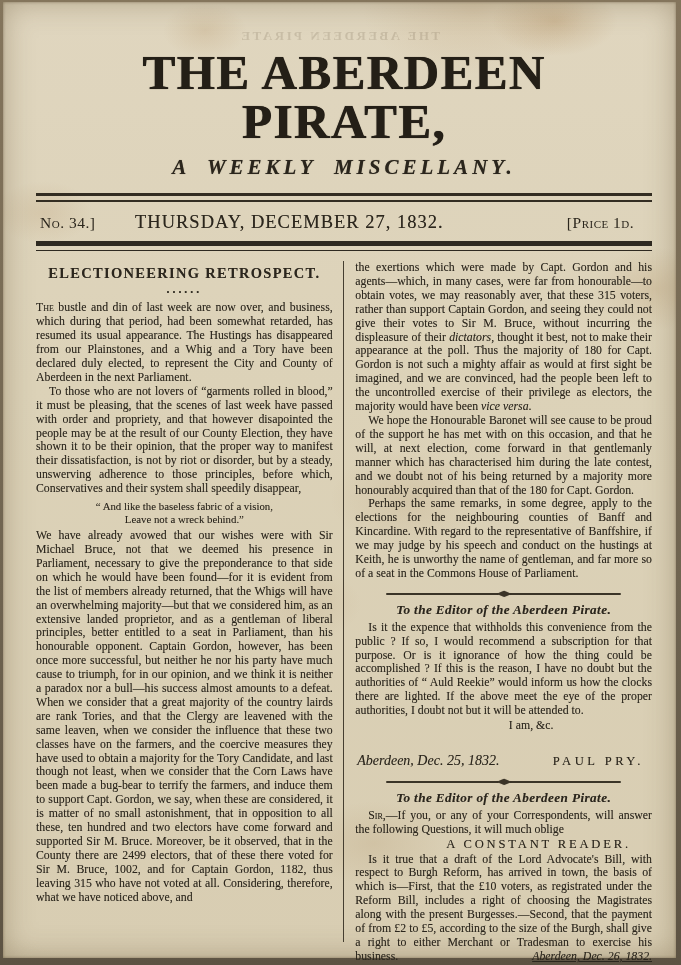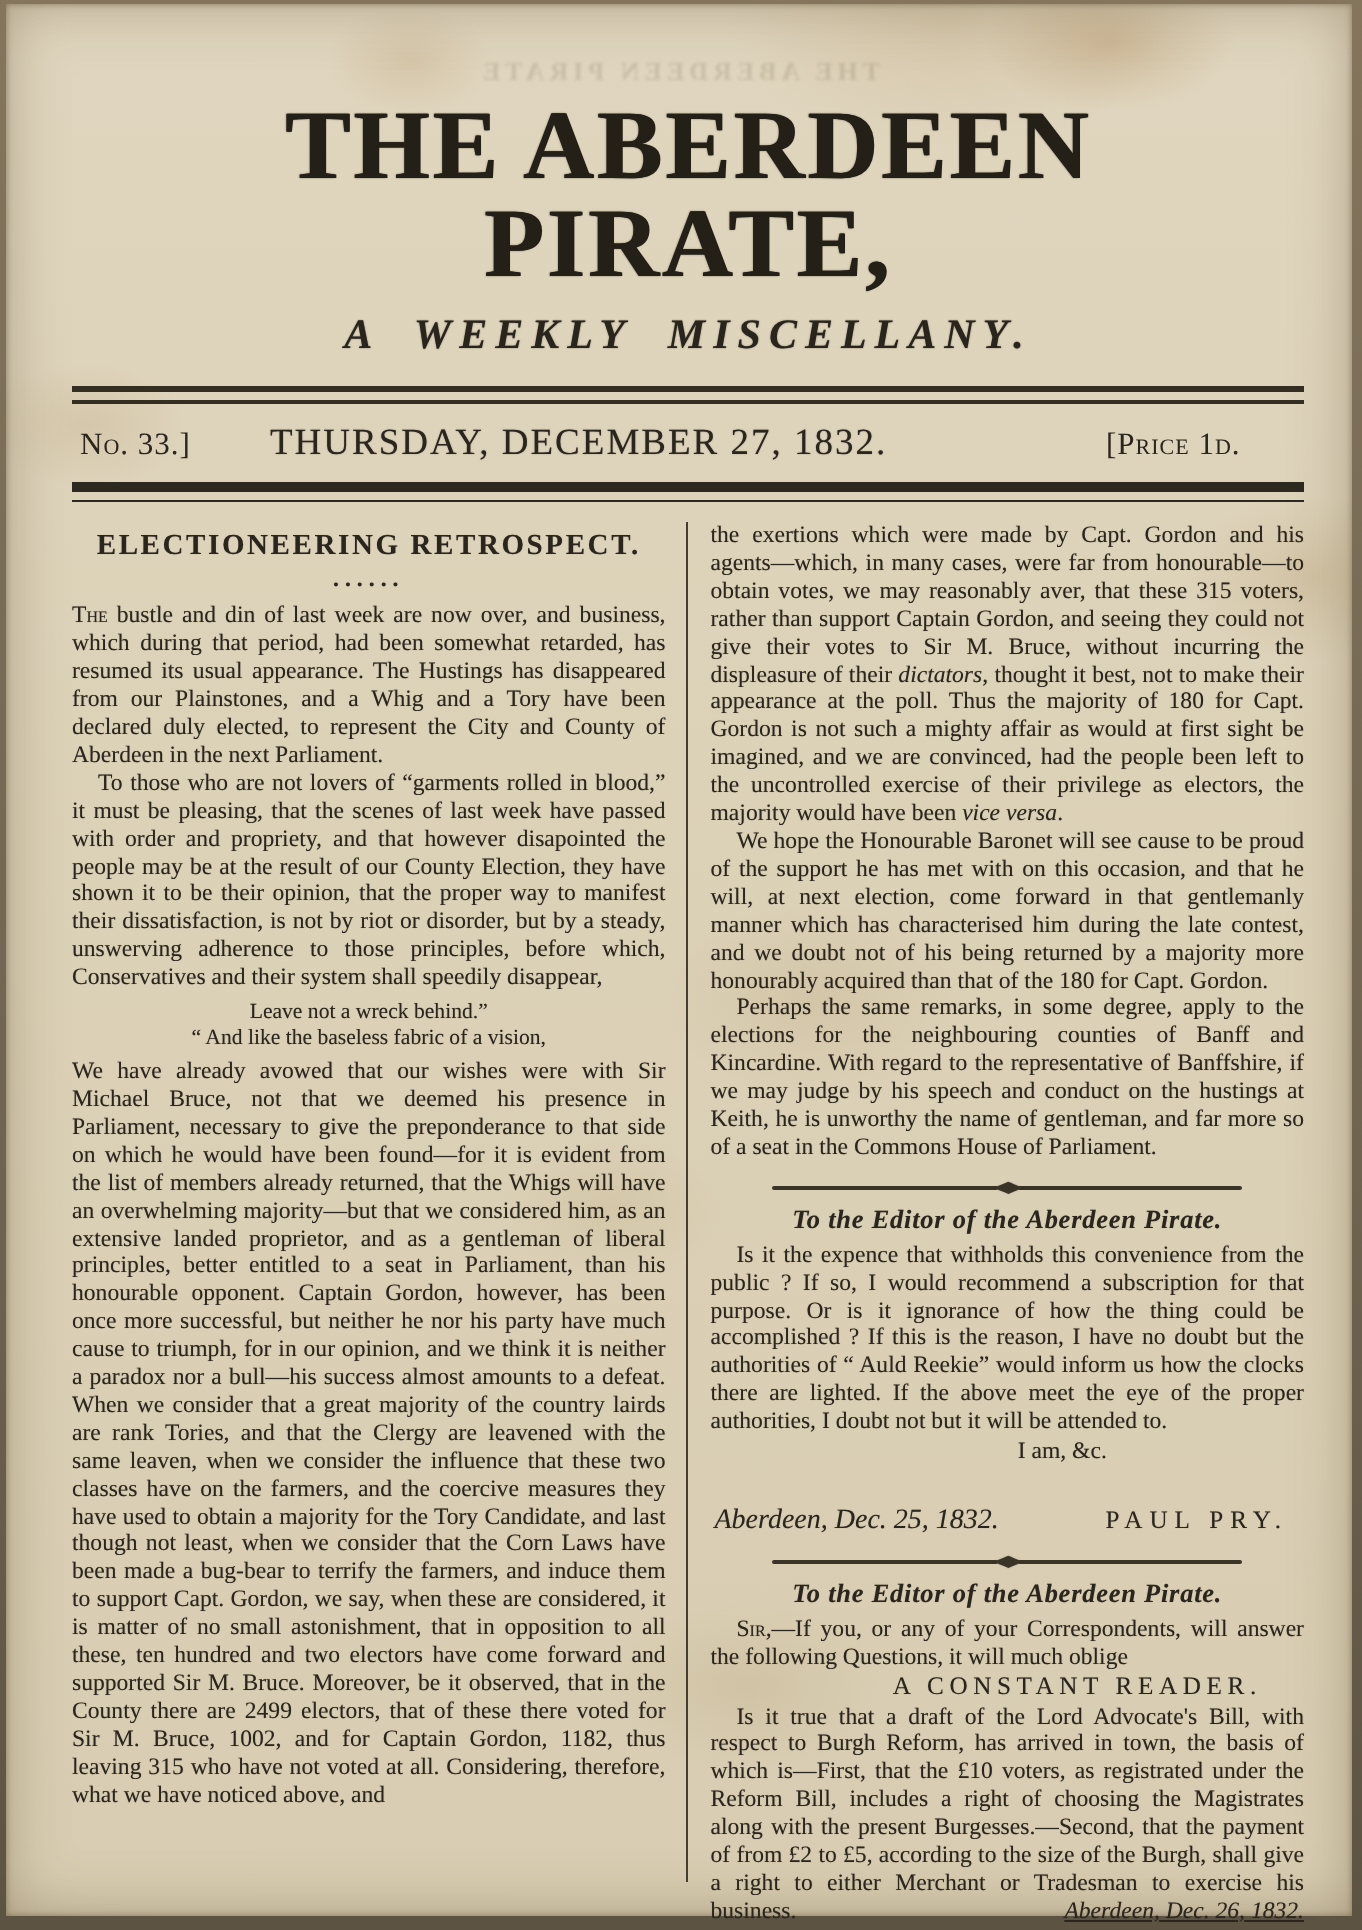--- a/index.html
+++ b/index.html
@@ -45,21 +45,21 @@
     letter-spacing:4px;word-spacing:9px;color:#2a251c;
     text-shadow:0 0 .8px rgba(42,37,28,.6);
   }
   .rule-a{margin-top:13px;height:4px;border-top:3.5px solid #332d22;border-bottom:2px solid #332d22;}
   .rule-b{height:4px;border-top:5px solid #2e2920;border-bottom:1.5px solid #2e2920;}
   .dateline{
     display:flex;justify-content:space-between;align-items:baseline;
     padding:10px 4px 8px;font-size:15.5px;
   }
   .dateline .issue,.dateline .price{font-variant:small-caps;letter-spacing:.5px;width:95px;}
-  .dateline .price{text-align:left;}
+  .dateline .price{text-align:center;}
   .dateline .date{flex:1;font-size:18.5px;letter-spacing:1px;text-shadow:0 0 .6px rgba(43,38,29,.5);}
   .columns{display:flex;margin-top:10px;}
   .col{
     flex:1;min-width:0;
     font-size:11.8px;line-height:13.9px;text-align:justify;
     text-shadow:0 0 .5px rgba(43,38,29,.35);
   }
   .col-left{padding-right:10px;}
   .col-right{padding-left:11px;}
   .colrule{width:1.5px;background:#453e30;align-self:stretch;margin-bottom:22px;}
@@ -94,39 +94,39 @@
   <div class="paper">
 
     <div class="ghost">THE ABERDEEN PIRATE</div>
 
     <div class="mast-title">THE ABERDEEN PIRATE,</div>
     <div class="mast-sub">A WEEKLY MISCELLANY.</div>
 
     <div class="rule-a"></div>
 
     <div class="dateline">
-      <span class="issue">No. 33.]</span>
+      <span class="issue">No. 34.]</span>
       <span class="date">THURSDAY, DECEMBER 27, 1832.</span>
       <span class="price">[Price 1d.</span>
     </div>
 
     <div class="rule-b"></div>
 
     <div class="columns">
 
       <div class="col col-left">
         <h2 class="headline">ELECTIONEERING RETROSPECT.</h2>
         <div class="dots">......</div>
 
         <p class="body-p noindent"><span class="sc">The</span><span> bustle and din of last week are now over, and business, which during that period, had been somewhat retarded, has resumed its usual appearance.  The Hustings has disappeared from our Plainstones, and a Whig and a Tory have been declared duly elected, to represent the City and County of Aberdeen in the next Parliament.</span></p>
         <p class="body-p">To those who are not lovers of “garments rolled in blood,” it must be pleasing, that the scenes of last week have passed with order and propriety, and that however disapointed the people may be at the result of our County Election, they have shown it to be their opinion, that the proper way to manifest their dissatisfaction, is not by riot or disorder, but by a steady, unswerving adherence to those principles, before which, Conservatives and their system shall speedily disappear,</p>
 
         <div class="quote">
+          <div>“ And like the baseless fabric of a vision,</div>
           <div>Leave not a wreck behind.”</div>
-          <div>“ And like the baseless fabric of a vision,</div>
         </div>
 
         <p class="body-p noindent">We have already avowed that our wishes were with Sir Michael Bruce, not that we deemed his presence in Parliament, necessary to give the preponderance to that side on which he would have been found—for it is evident from the list of members already returned, that the Whigs will have an overwhelming majority—but that we considered him, as an extensive landed proprietor, and as a gentleman of liberal principles, better entitled to a seat in Parliament, than his honourable opponent.  Captain Gordon, however, has been once more successful, but neither he nor his party have much cause to triumph, for in our opinion, and we think it is neither a paradox nor a bull—his success almost amounts to a defeat. When we consider that a great majority of the country lairds are rank Tories, and that the Clergy are leavened with the same leaven, when we consider the influence that these two classes have on the farmers, and the coercive measures they have used to obtain a majority for the Tory Candidate, and last though not least, when we consider that the Corn Laws have been made a bug-bear to terrify the farmers, and induce them to support Capt. Gordon, we say, when these are considered, it is matter of no small astonishment, that in opposition to all these, ten hundred and two electors have come forward and supported Sir M. Bruce.  Moreover, be it observed, that in the County there are 2499 electors, that of these there voted for Sir M. Bruce, 1002, and for Captain Gordon, 1182, thus leaving 315 who have not voted at all. Considering, therefore, what we have noticed above, and</p>
       </div>
 
       <div class="colrule"></div>
 
       <div class="col col-right">
         <p class="body-p noindent"><span>the exertions which were made by Capt. Gordon and his agents—which, in many cases, were far from honourable—to obtain votes, we may reasonably aver, that these 315 voters, rather than support Captain Gordon, and seeing they could not give their votes to Sir M. Bruce, without incurring the displeasure of their </span><span class="it">dictators</span><span>, thought it best, not to make their appearance at the poll.  Thus the majority of 180 for Capt. Gordon is not such a mighty affair as would at first sight be imagined, and we are convinced, had the people been left to the uncontrolled exercise of their privilege as electors, the majority would have been </span><span class="it">vice versa</span><span>.</span></p>
         <p class="body-p">We hope the Honourable Baronet will see cause to be proud of the support he has met with on this occasion, and that he will, at next election, come forward in that gentlemanly manner which has characterised him during the late contest, and we doubt not of his being returned by a majority more honourably acquired than that of the 180 for Capt. Gordon.</p>

